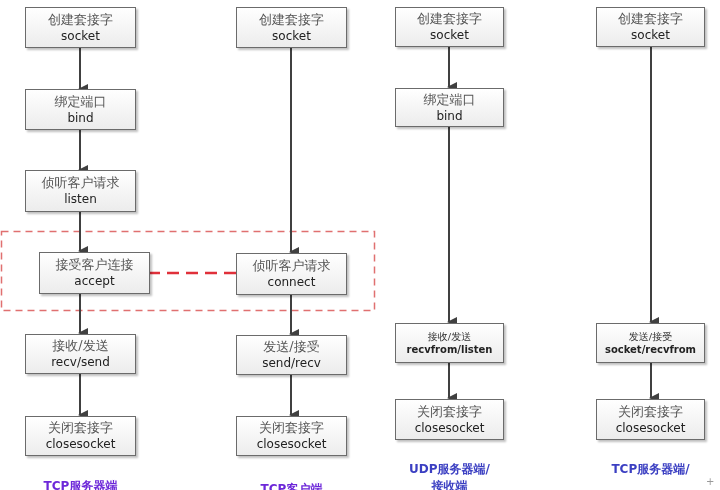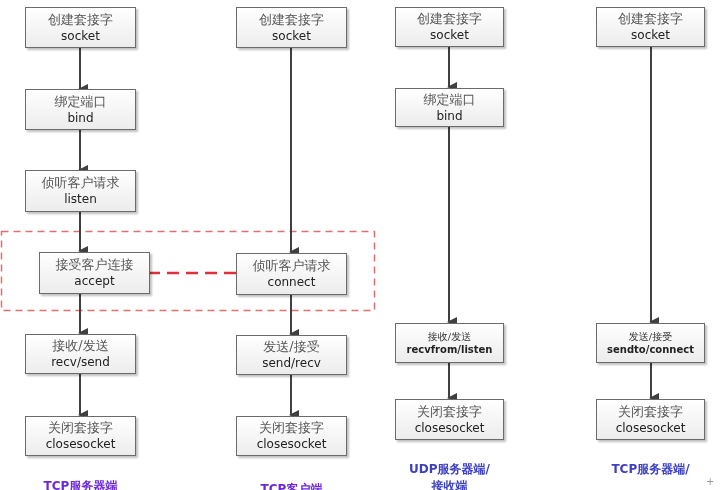--- a/index.html
+++ b/index.html
@@ -131,21 +131,21 @@
   <div>UDP服务器端/</div>
   <div>接收端</div>
 </div>
 
 <div class="box" style="left:596px;top:7px;width:109px;height:40px;">
   <span class="cn">创建套接字</span>
   <span class="en">socket</span>
 </div>
 <div class="box small" style="left:596px;top:323px;width:109px;height:40px;">
   <span class="cn">发送/接受</span>
-  <span class="en">sendto/connect</span>
+  <span class="en">socket/recvfrom</span>
 </div>
 <div class="box" style="left:596px;top:399px;width:109px;height:41px;">
   <span class="cn">关闭套接字</span>
   <span class="en">closesocket</span>
 </div>
 <div class="label udp" style="left:586px;top:449px;width:129px;">
   <div>TCP服务器端/</div>
 </div>
 
 <span class="corner">+</span>

